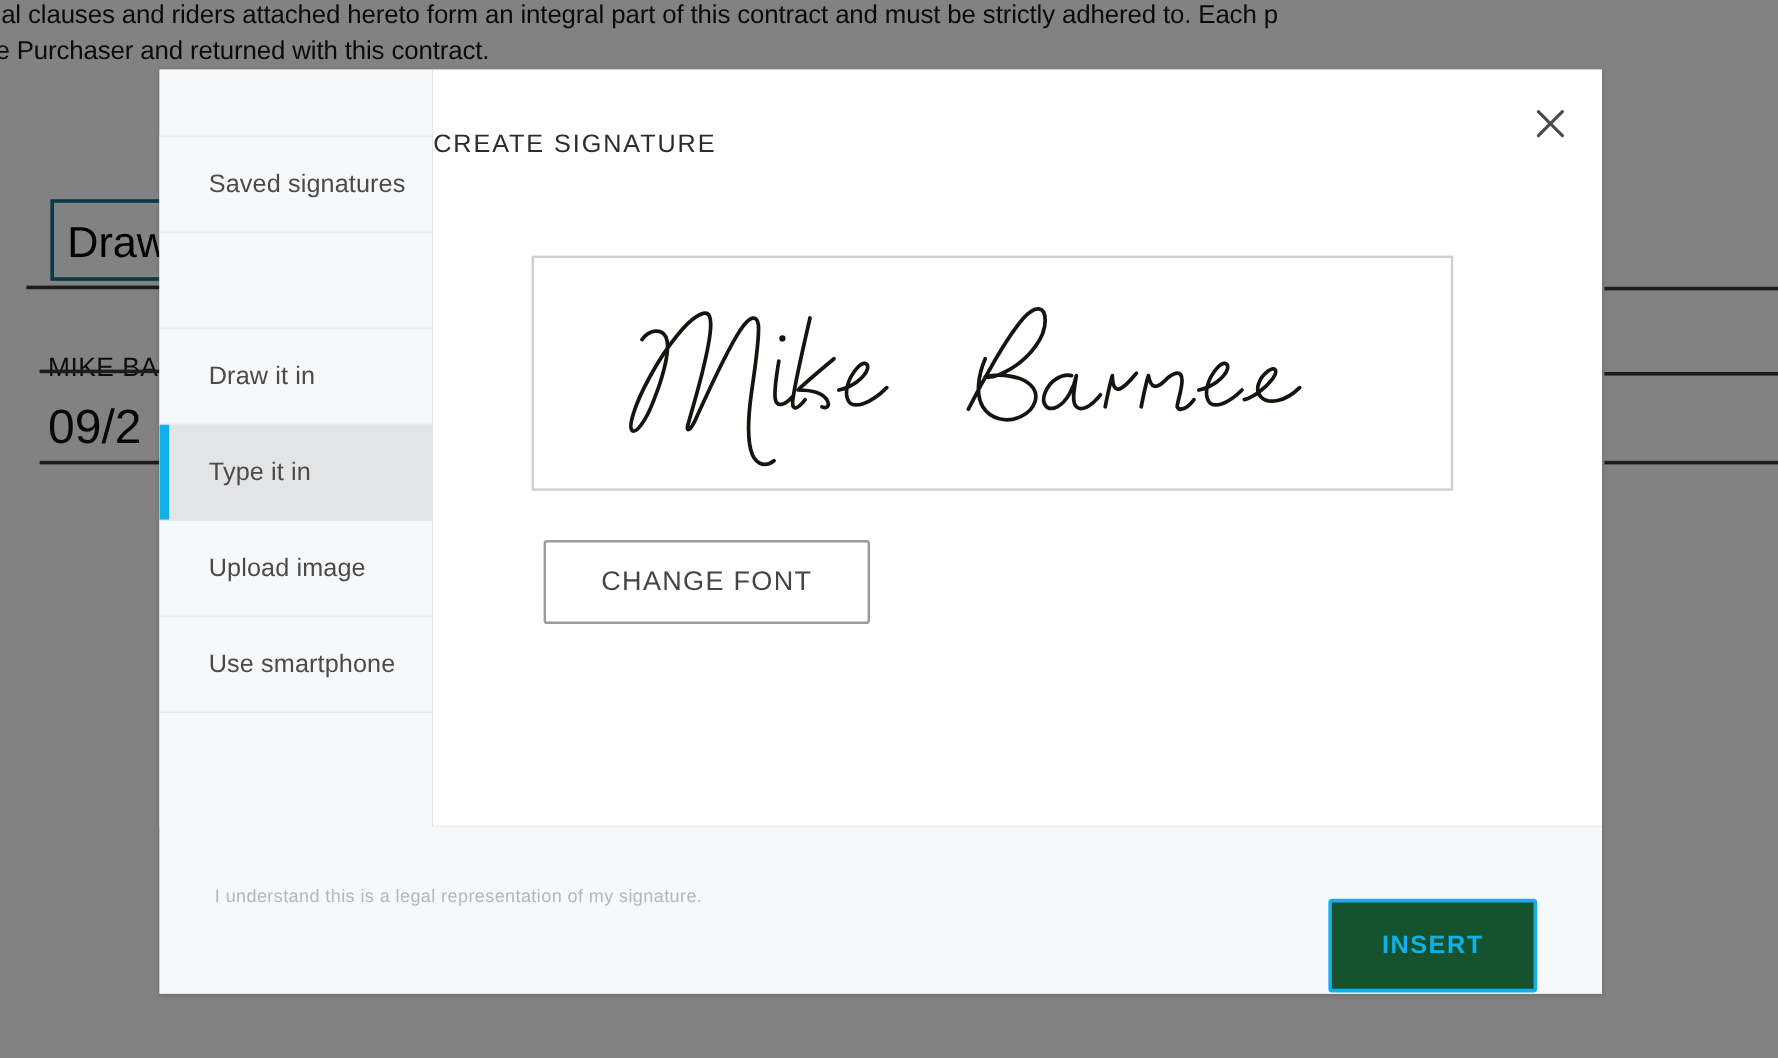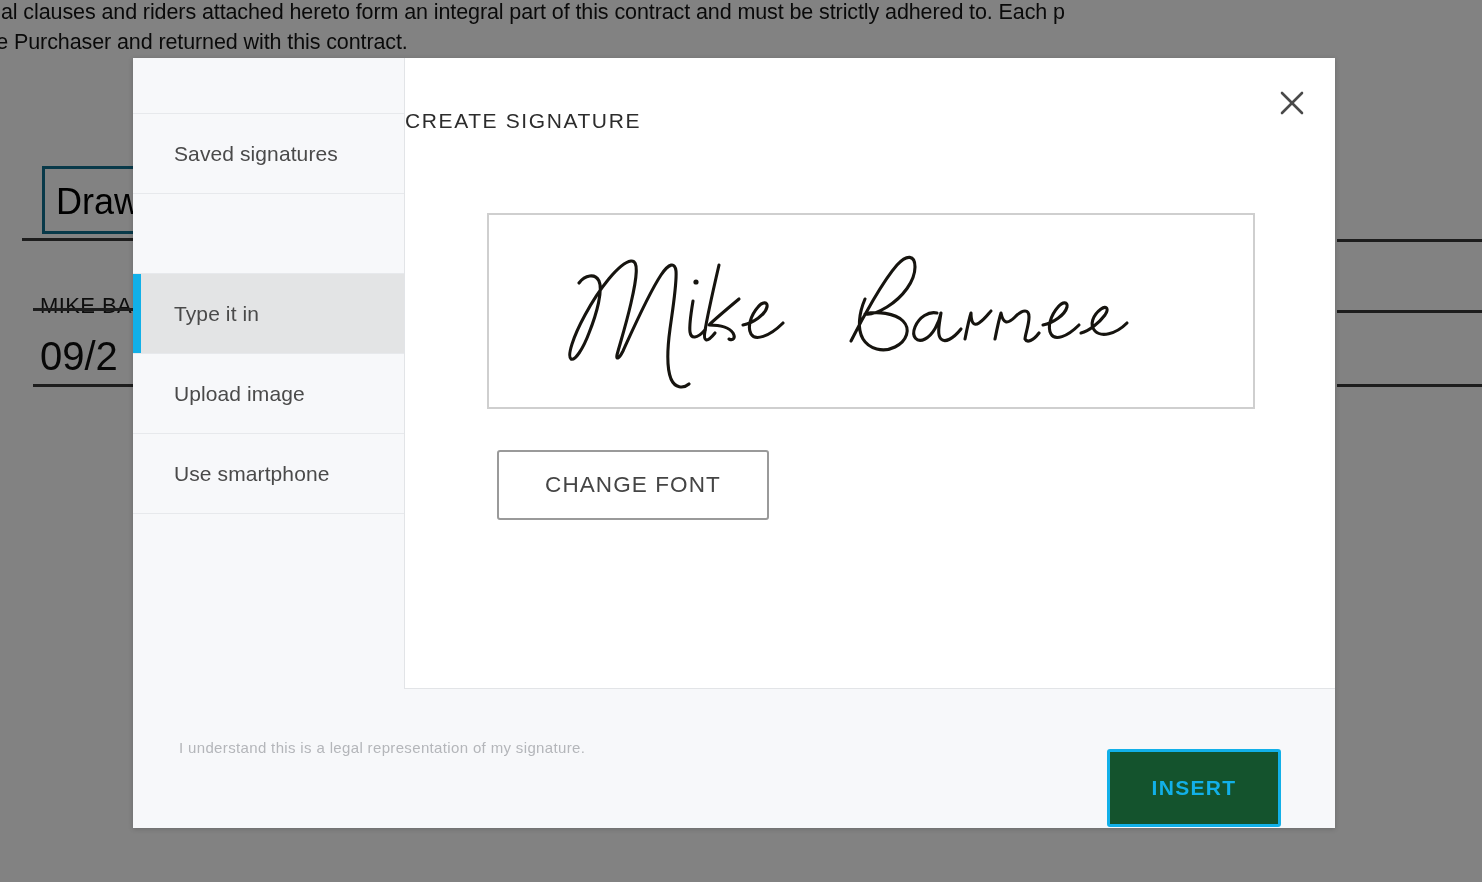--- a/index.html
+++ b/index.html
@@ -127,21 +127,21 @@
     box-shadow: 0 1px 5px rgba(0,0,0,0.18);
   }
   #modal-body {
     display: flex;
     flex-direction: row;
     height: 631px;
   }
 
   
   #sidebar {
-    width: 272px;
+    width: 228px;
     background: #f7f8fa;
     border-right: 1px solid #e2e4e7;
     box-sizing: border-box;
     display: flex;
     flex-direction: column;
   }
   .sidebar-spacer {
     height: 56px;
     border-bottom: 1px solid #e7e9ec;
     box-sizing: border-box;
@@ -321,20 +321,23 @@
   <div id="modal-body">
 
     <div id="sidebar">
       <div class="sidebar-spacer"></div>
 
       <div class="sidebar-item">
         <span>Saved signatures</span>
       </div>
       <div class="sidebar-item spacer-row"></div>
 
+      <div class="sidebar-item">
+        <span>Draw it in</span>
+      </div>
 
       <div class="sidebar-item active">
         <span>Type it in</span>
       </div>
 
       <div class="sidebar-item">
         <span>Upload image</span>
       </div>
 
       <div class="sidebar-item">

